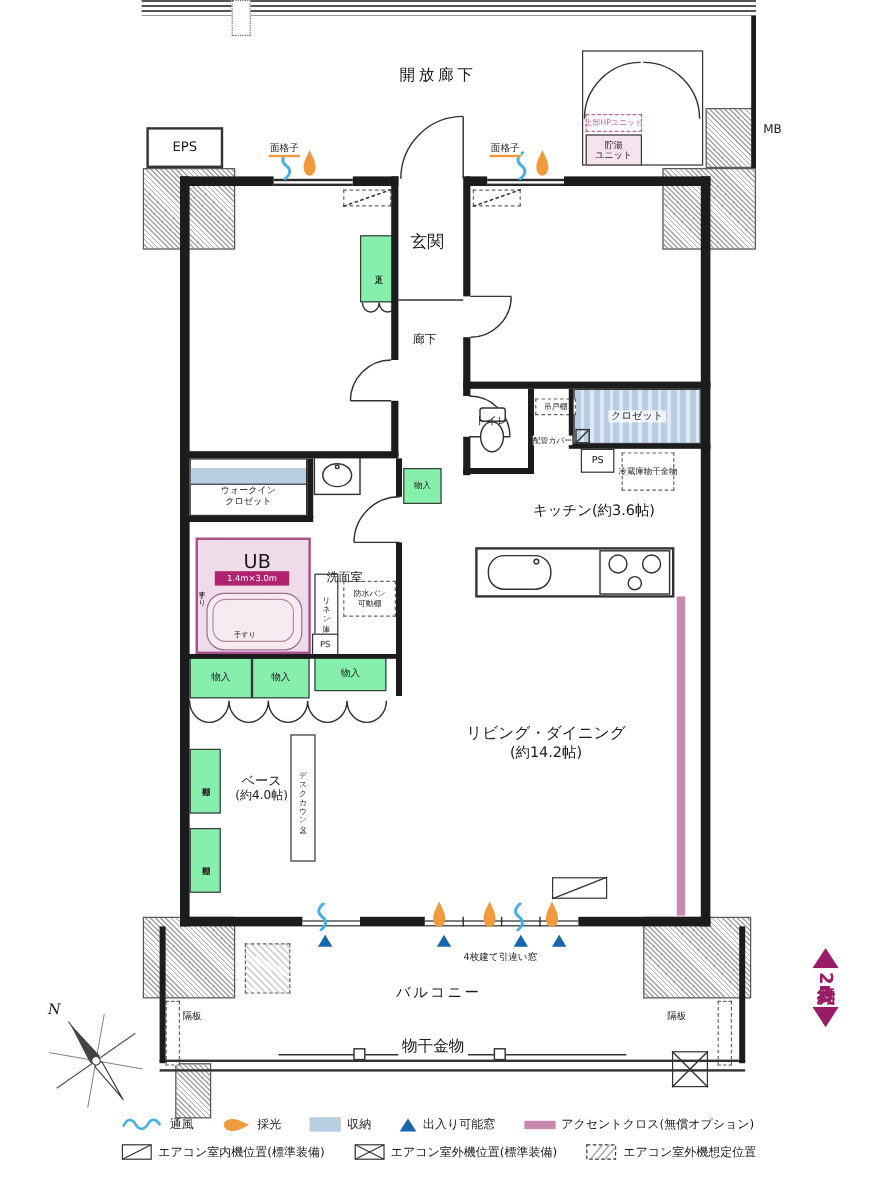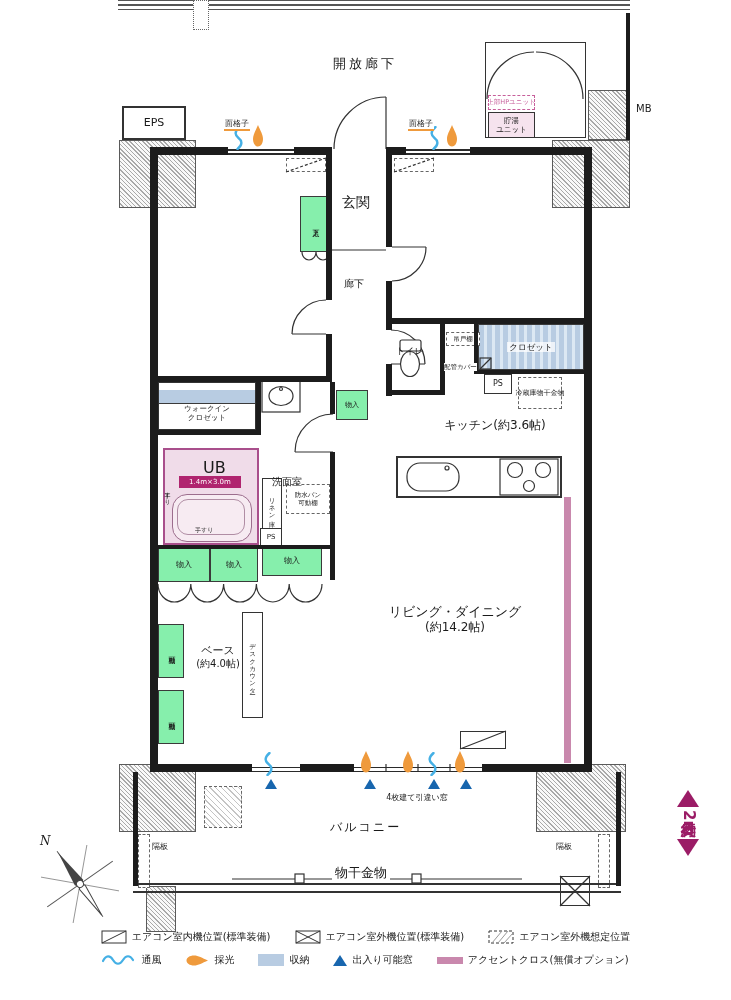--- a/index.html
+++ b/index.html
@@ -309,20 +309,46 @@
 
   <div class="depth">
     <div class="dar up"></div>
     <div class="vt" style="font-size:15px;font-weight:bold;color:#9b1c66;">奥行約2m</div>
     <div class="dar dn"></div>
   </div>
 
   <div class="legend">
     <div class="lrow">
       <span class="litem">
+        <svg width="34" height="12" viewBox="0 0 34 12">
+            <path d="M1 7 C4 1 8 1 11 6 C14 11 18 11 21 6 C24 1 28 1 31 6" stroke="#45b0e5" stroke-width="2.2" fill="none" stroke-linecap="round"></path>
+          </svg>
+        <span>通風</span>
+      </span>
+      <span class="litem">
+        <svg width="24" height="13" viewBox="0 0 24 13">
+            <path d="M23 6.5 C17 4 13.5 1.5 9 1.5 C4.6 1.5 1.5 3.7 1.5 6.5 C1.5 9.3 4.6 11.5 9 11.5 C13.5 11.5 17 9 23 6.5Z" fill="#ef9a3c"></path>
+          </svg>
+        <span>採光</span>
+      </span>
+      <span class="litem">
+        <span style="display:inline-block;width:26px;height:12px;background:#b8cce2;"></span>
+        <span>収納</span>
+      </span>
+      <span class="litem">
+        <span style="display:inline-block;width:0;height:0;border-left:7px solid transparent;border-right:7px solid transparent;border-bottom:11px solid #1866ae;"></span>
+        <span>出入り可能窓</span>
+      </span>
+      <span class="litem">
+        <span style="display:inline-block;width:26px;height:7px;background:#c988ad;"></span>
+        <span>アクセントクロス(無償オプション)</span>
+      </span>
+    </div>
+    <div class="lrow">
+      <span class="litem">
         <svg width="26" height="14" viewBox="0 0 26 14">
             <rect x="1" y="1" width="24" height="12" fill="none" stroke="#333"></rect>
             <line x1="1" y1="13" x2="25" y2="1" stroke="#333"></line>
           </svg>
         <span>エアコン室内機位置(標準装備)</span>
       </span>
       <span class="litem">
         <svg width="26" height="14" viewBox="0 0 26 14">
             <rect x="1" y="1" width="24" height="12" fill="none" stroke="#333"></rect>
             <line x1="1" y1="1" x2="25" y2="13" stroke="#333"></line>
@@ -333,41 +359,15 @@
       <span class="litem">
         <svg width="26" height="14" viewBox="0 0 26 14">
             <rect x="1" y="1" width="24" height="12" fill="none" stroke="#333" stroke-dasharray="3 2"></rect>
             <line x1="4" y1="13" x2="14" y2="1" stroke="#999"></line>
             <line x1="10" y1="13" x2="20" y2="1" stroke="#999"></line>
             <line x1="16" y1="13" x2="25" y2="3" stroke="#999"></line>
           </svg>
         <span>エアコン室外機想定位置</span>
       </span>
     </div>
-    <div class="lrow">
-      <span class="litem">
-        <svg width="34" height="12" viewBox="0 0 34 12">
-            <path d="M1 7 C4 1 8 1 11 6 C14 11 18 11 21 6 C24 1 28 1 31 6" stroke="#45b0e5" stroke-width="2.2" fill="none" stroke-linecap="round"></path>
-          </svg>
-        <span>通風</span>
-      </span>
-      <span class="litem">
-        <svg width="24" height="13" viewBox="0 0 24 13">
-            <path d="M23 6.5 C17 4 13.5 1.5 9 1.5 C4.6 1.5 1.5 3.7 1.5 6.5 C1.5 9.3 4.6 11.5 9 11.5 C13.5 11.5 17 9 23 6.5Z" fill="#ef9a3c"></path>
-          </svg>
-        <span>採光</span>
-      </span>
-      <span class="litem">
-        <span style="display:inline-block;width:26px;height:12px;background:#b8cce2;"></span>
-        <span>収納</span>
-      </span>
-      <span class="litem">
-        <span style="display:inline-block;width:0;height:0;border-left:7px solid transparent;border-right:7px solid transparent;border-bottom:11px solid #1866ae;"></span>
-        <span>出入り可能窓</span>
-      </span>
-      <span class="litem">
-        <span style="display:inline-block;width:26px;height:7px;background:#c988ad;"></span>
-        <span>アクセントクロス(無償オプション)</span>
-      </span>
-    </div>
   </div>
 
 </div>
 
 </body></html>

